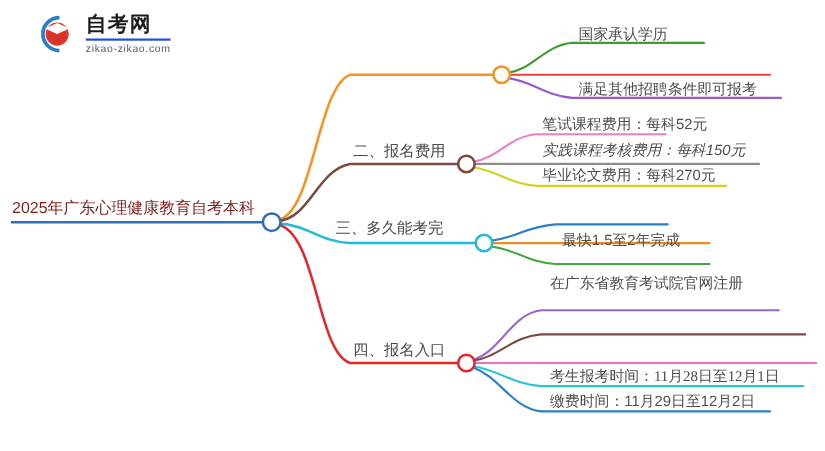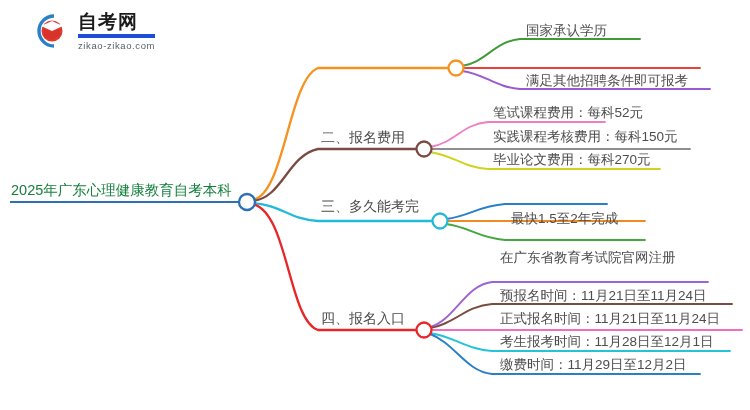--- a/index.html
+++ b/index.html
@@ -12,54 +12,54 @@
   }
   #canvas{position:absolute;left:0;top:0;width:750px;height:296px;}
   .svg-layer{position:absolute;left:0;top:0;width:750px;height:410px;pointer-events:none;}
 
   
   .logo{position:absolute;left:28px;top:12px;display:flex;align-items:center;gap:8px;}
   .logo-mark{position:relative;width:42px;height:38px;flex:0 0 auto;}
   .logo-text{display:flex;flex-direction:column;justify-content:center;line-height:1;}
   .logo-title{font-size:19px;font-weight:bold;color:#1b1b1b;letter-spacing:1px;}
   .logo-sub{font-size:9.5px;color:#55606b;letter-spacing:.6px;margin-top:3px;
-            border-top:4px solid #1d4ed8;padding-top:3px;}
+            border-top:2px solid #1d4ed8;padding-top:3px;}
 
   
   .node{position:absolute;white-space:nowrap;color:#4a4a4a;}
   .node-label{font-size:14px;color:#4a4a4a;line-height:1;display:block;padding:0 3px 3px 3px;text-align:right;}
 
   .root{left:8px;top:183px;}
-  .root .node-label{font-size:14.5px;color:#15803d;}
+  .root .node-label{font-size:14.5px;color:#7f1d1d;}
 
   .b1{left:318px;top:49px;}
   .b2{left:318px;top:130px;}
-  .b3{left:318px;top:200px;font-family:Liberation Mono, monospace;}
+  .b3{left:302px;top:200px;}
   .b4{left:318px;top:311px;}
   .b1 .node-label,.b2 .node-label,.b3 .node-label,.b4 .node-label{font-size:14px;}
 
   .leaf .node-label{font-size:13.5px;color:#4d4d4d;}
 
   
   .l11{left:523px;top:24px;}
   .l12{left:523px;top:51px;}
   .l13{left:523px;top:74px;}
   
   .l21{left:490px;top:106px;}
-  .l22{left:490px;top:130px;}
+  .l22{left:490px;top:130px;font-style:italic;}
   .l23{left:490px;top:153px;}
   
   .l31{left:508px;top:189px;}
   .l32{left:508px;top:212px;}
   .l33{left:508px;top:236px;}
   
   .l41{left:497px;top:251px;}
   .l42{left:497px;top:289px;}
   .l43{left:497px;top:312px;}
-  .l44{left:497px;top:335px;}
+  .l44{left:497px;top:335px;font-family:Liberation Serif, serif;}
   .l45{left:497px;top:358px;}
 </style>
 </head>
 <body>
 
 <div id="canvas">
 
   <svg class="svg-layer" viewBox="0 0 750 410">
 
     <line x1="10" y1="202" x2="240" y2="202" stroke="#2f6fb5" stroke-width="2.2"></line>
@@ -140,26 +140,20 @@
     <span class="node-label">毕业论文费用：每科270元</span>
   </div>
 
   <div class="node leaf l32">
     <span class="node-label">最快1.5至2年完成</span>
   </div>
 
   <div class="node leaf l41">
     <span class="node-label">在广东省教育考试院官网注册</span>
   </div>
-  <div class="node leaf l42">
-    <span class="node-label">预报名时间：11月21日至11月24日</span>
-  </div>
-  <div class="node leaf l43">
-    <span class="node-label">正式报名时间：11月21日至11月24日</span>
-  </div>
   <div class="node leaf l44">
     <span class="node-label">考生报考时间：11月28日至12月1日</span>
   </div>
   <div class="node leaf l45">
     <span class="node-label">缴费时间：11月29日至12月2日</span>
   </div>
 
 </div>
 
 </body></html>

